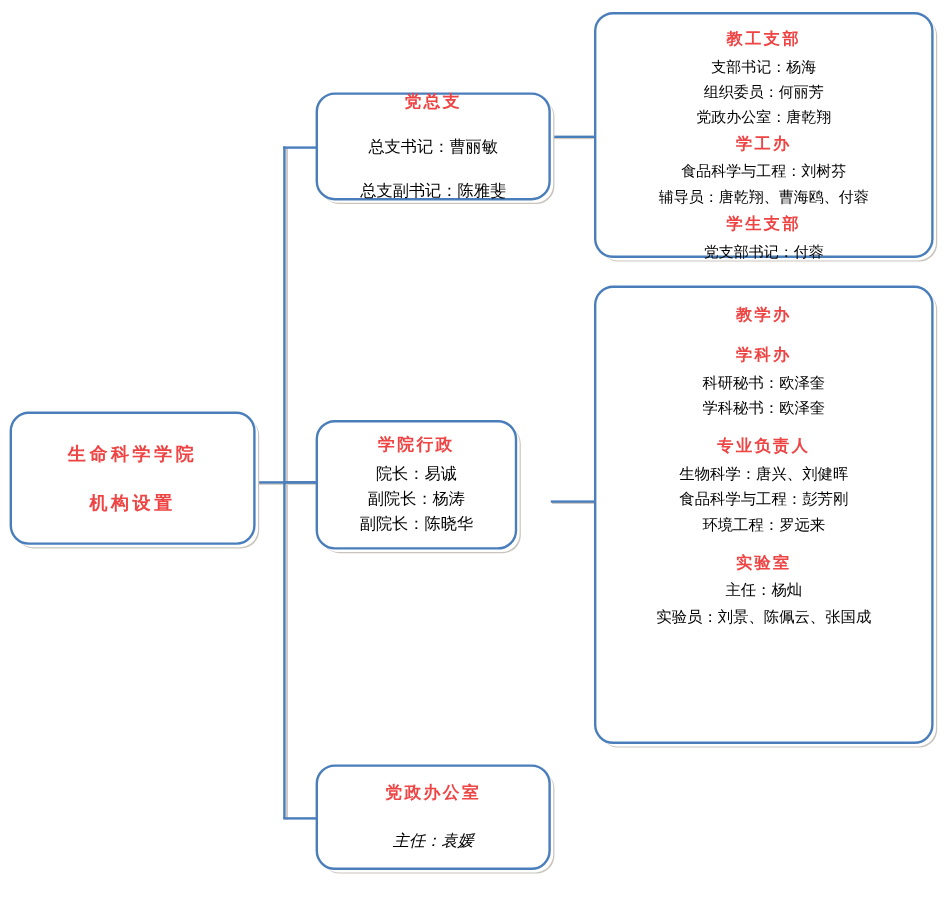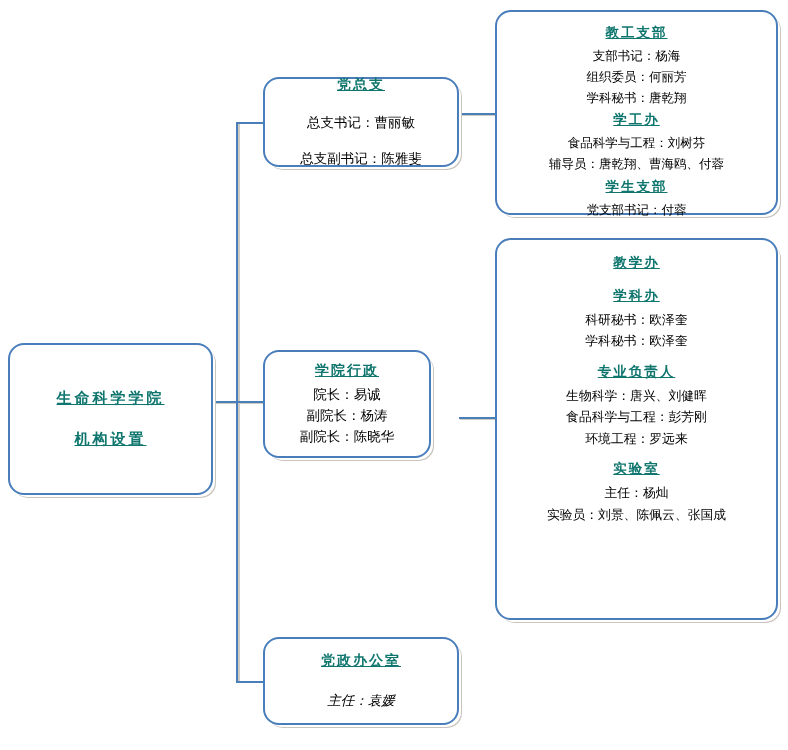--- a/index.html
+++ b/index.html
@@ -39,39 +39,38 @@
     border-radius: 16px;
     box-shadow: 3px 3px 0 -1px #ffffff, 4px 4px 0 -1px #c9c4bd;
     display: flex;
     flex-direction: column;
     align-items: center;
     justify-content: center;
     padding: 6px 10px;
   }
 
   .title {
-    color: #0f766e;
+    color: #ef4444;
     font-weight: bold;
     letter-spacing: 2px;
     text-align: center;
     white-space: nowrap;
-    text-decoration: underline;
   }
   .line {
     color: #000000;
     text-align: center;
     white-space: nowrap;
   }
 
   
   #node-root {
     left: 8px;
     top: 343px;
     width: 205px;
-    height: 152px;
+    height: 111px;
     gap: 22px;
   }
   #node-root .title { font-size: 15px; letter-spacing: 3px; }
 
   
   #node-party {
     left: 263px;
     top: 77px;
     width: 196px;
     height: 90px;
@@ -161,21 +160,21 @@
   <div class="node" id="node-party">
     <div class="title">党总支</div>
     <div class="line">总支书记：曹丽敏</div>
     <div class="line">总支副书记：陈雅斐</div>
   </div>
 
   <div class="node" id="node-branches">
     <div class="title">教工支部</div>
     <div class="line">支部书记：杨海</div>
     <div class="line">组织委员：何丽芳</div>
-    <div class="line">学科秘书：唐乾翔</div>
+    <div class="line">党政办公室：唐乾翔</div>
 
     <div class="title">学工办</div>
     <div class="line">食品科学与工程：刘树芬</div>
     <div class="line">辅导员：唐乾翔、曹海鸥、付蓉</div>
 
     <div class="title">学生支部</div>
     <div class="line">党支部书记：付蓉</div>
   </div>
 
   <div class="node" id="node-admin">

